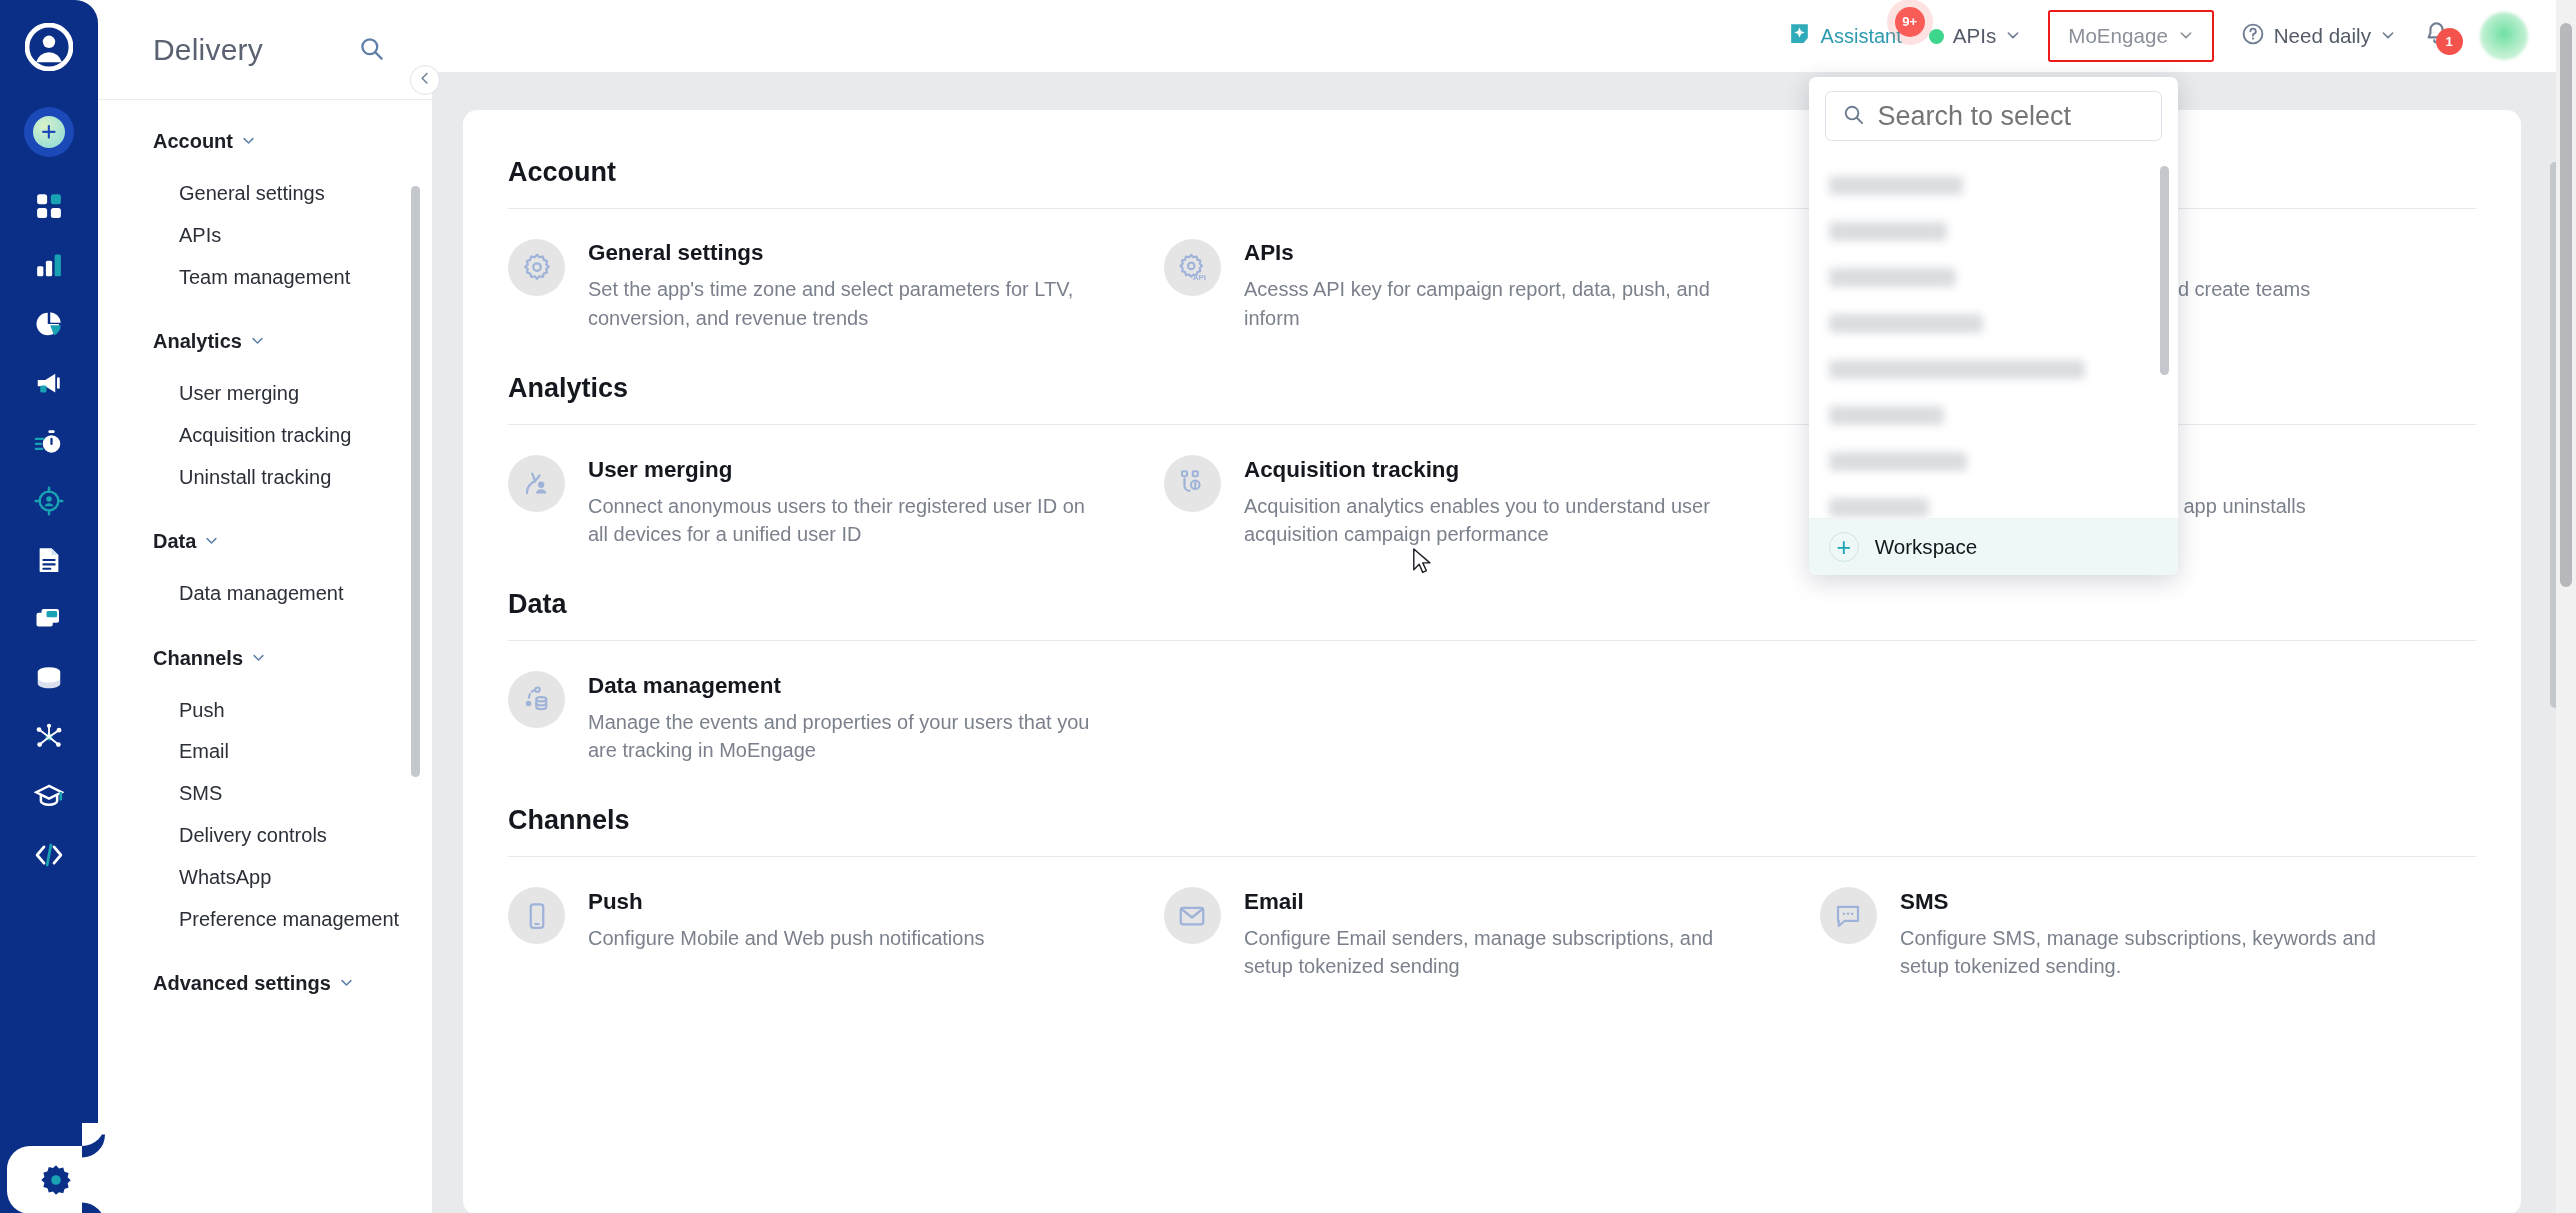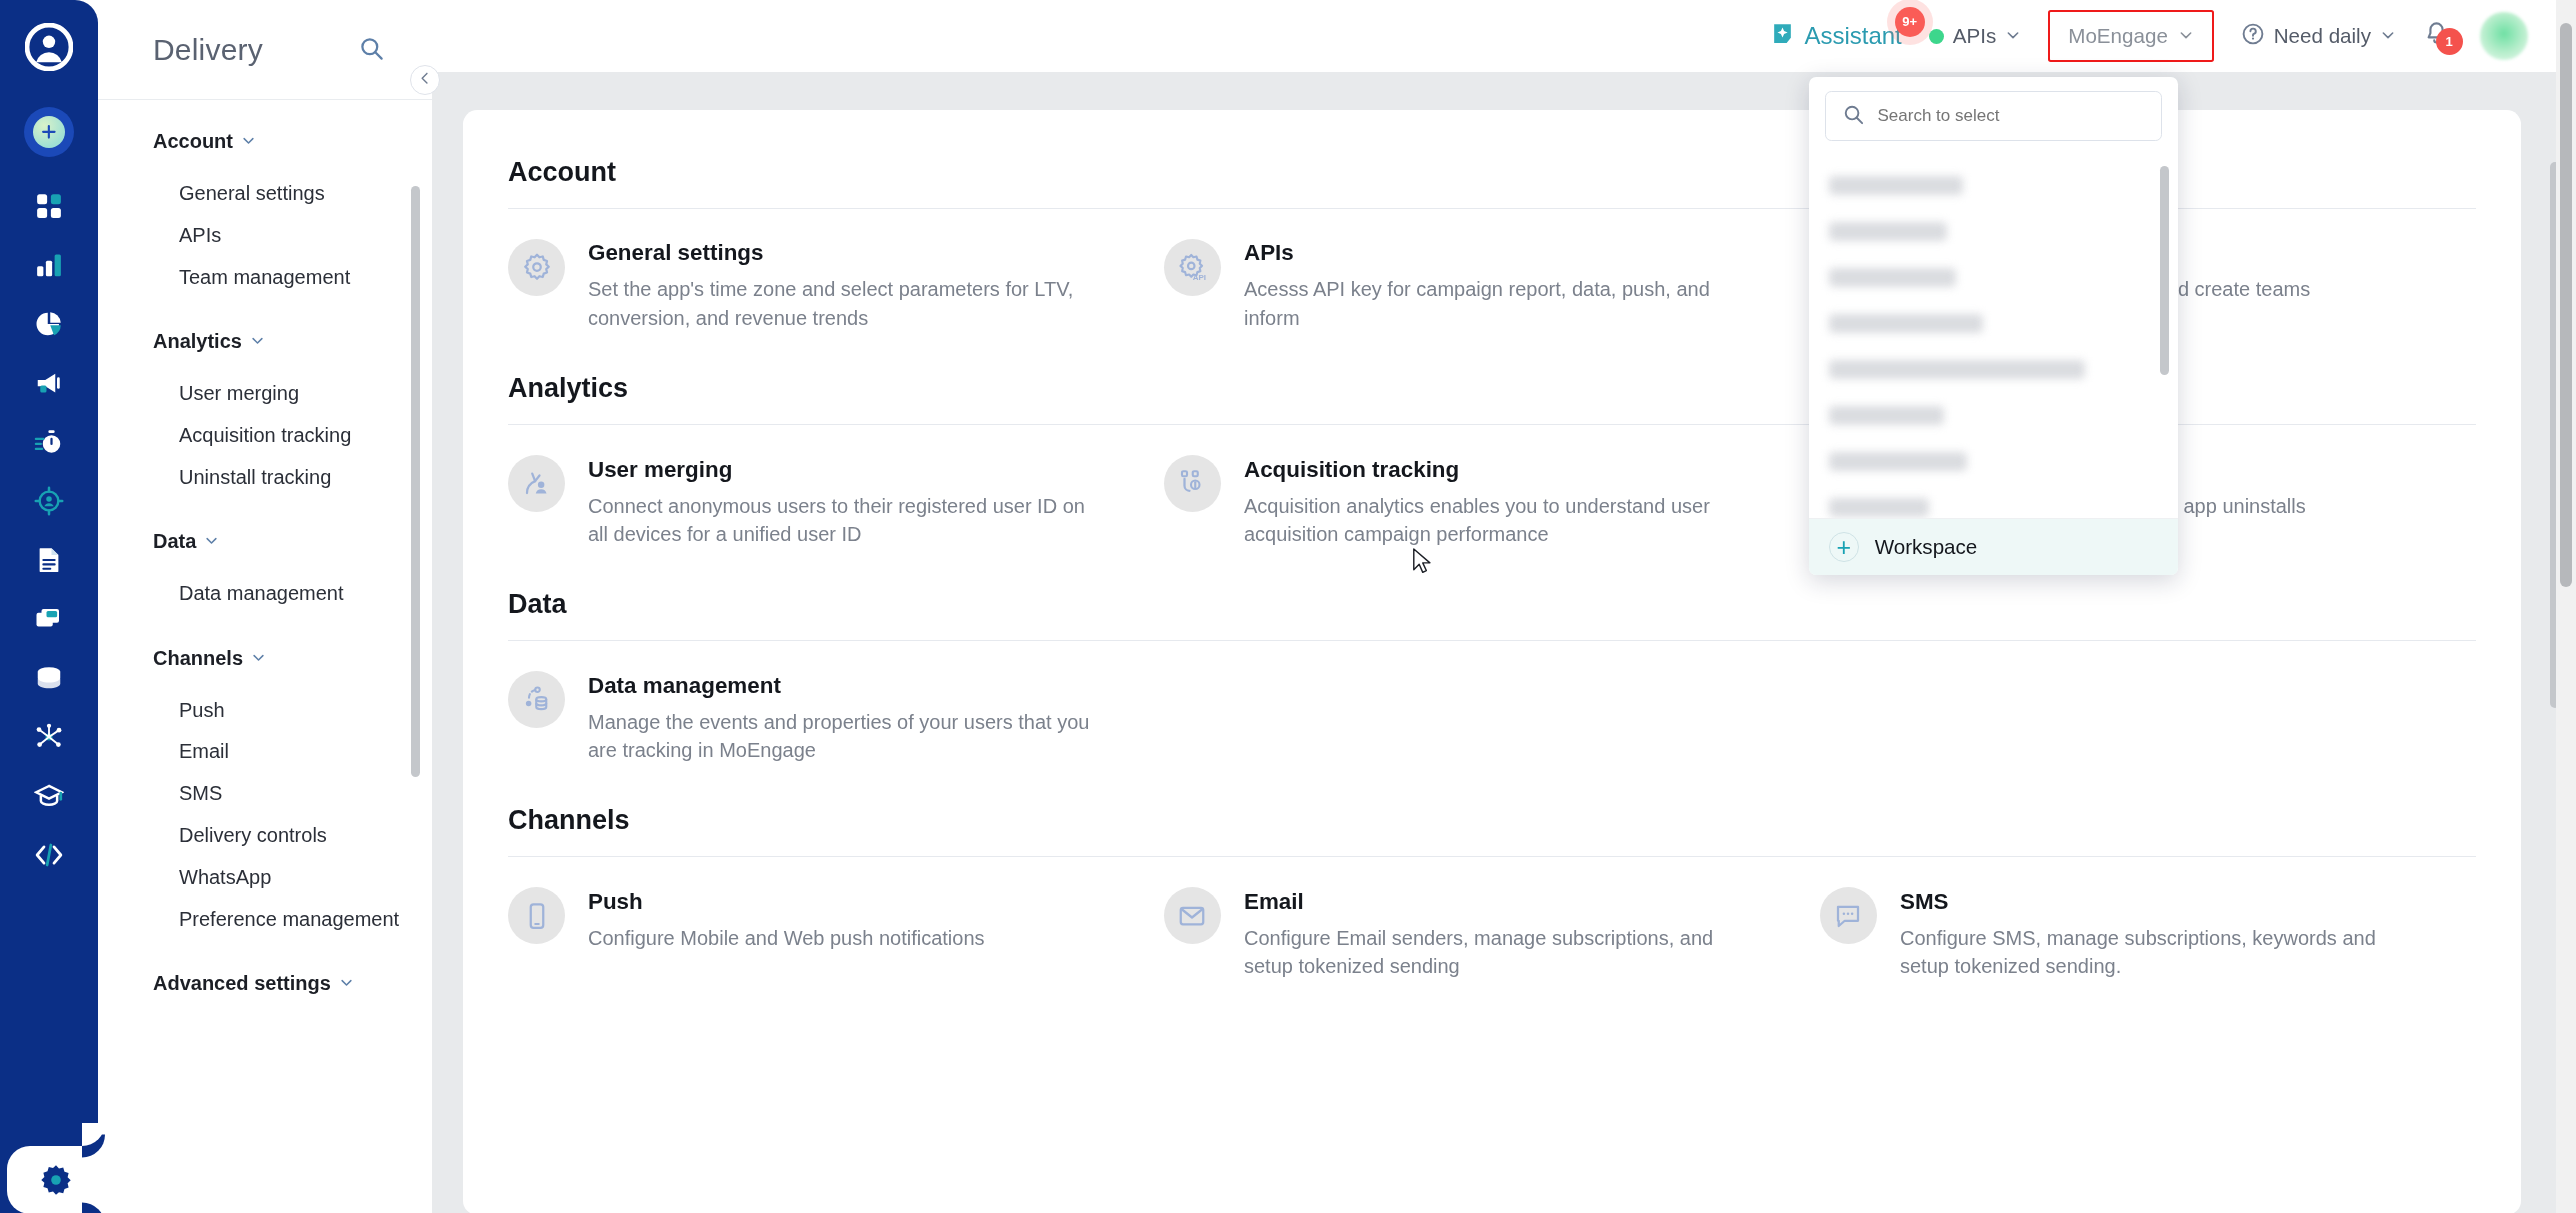--- a/index.html
+++ b/index.html
@@ -105,21 +105,21 @@
     background: #ffffff;
     display: flex; align-items: center; justify-content: flex-end;
     padding-right: 48px;
     z-index: 25;
   }
   .tb-item {
     display: flex; align-items: center; gap: 9px;
     margin-left: 27px; cursor: pointer; position: relative;
     font-size: 20.6px; color: #545b68;
   }
-  .tb-assistant { color: #2b9bb0; font-size: 24px; font-weight: 400; }
+  .tb-assistant { color: #2b9bb0; font-size: 20px; font-weight: 400; }
   .badge {
     position: absolute; border-radius: 894px; background: #f4524d; color: #fff;
     font-size: 13px; font-weight: 700; display: flex; align-items: center; justify-content: center;
   }
   .badge-9 {
     width: 30px; height: 30px; top: -14.3px; right: -23px;
     background: #fa5c57; box-shadow: 0 0 0 8px rgba(250,92,87,.18);
   }
   .badge-1 { width: 27px; height: 27px; top: 8px; right: -12.5px; }
   .live-dot { width: 15px; height: 15px; border-radius: 50%; background: #3dd68c; }
@@ -192,21 +192,21 @@
     display: flex; flex-direction: column;
     overflow: hidden;
   }
   .dd-search-wrap { padding: 14.3px 16px 9px 16px; }
   .dd-search {
     display: flex; align-items: center; gap: 12.5px;
     border: 0.9px solid #dde2ea; border-radius: 6.3px;
     height: 50px; padding: 0 16px;
   }
   .dd-search-input {
-    border: none; outline: none; font-size: 17px; color: #8b9099;
+    border: none; outline: none; font-size: 27px; color: #8b9099;
     font-family: "Liberation Sans", sans-serif; background: transparent; width: 100%;
   }
   .dd-list { flex: 1; position: relative; overflow: hidden; padding-top: 12.5px; }
   .dd-item {
     height: 46px; display: flex; align-items: center; padding: 0 19.7px; cursor: pointer;
   }
   .dd-blur {
     height: 19px; border-radius: 4.5px; background: #d8dade;
     filter: blur(4.5px); opacity: .95;
   }

